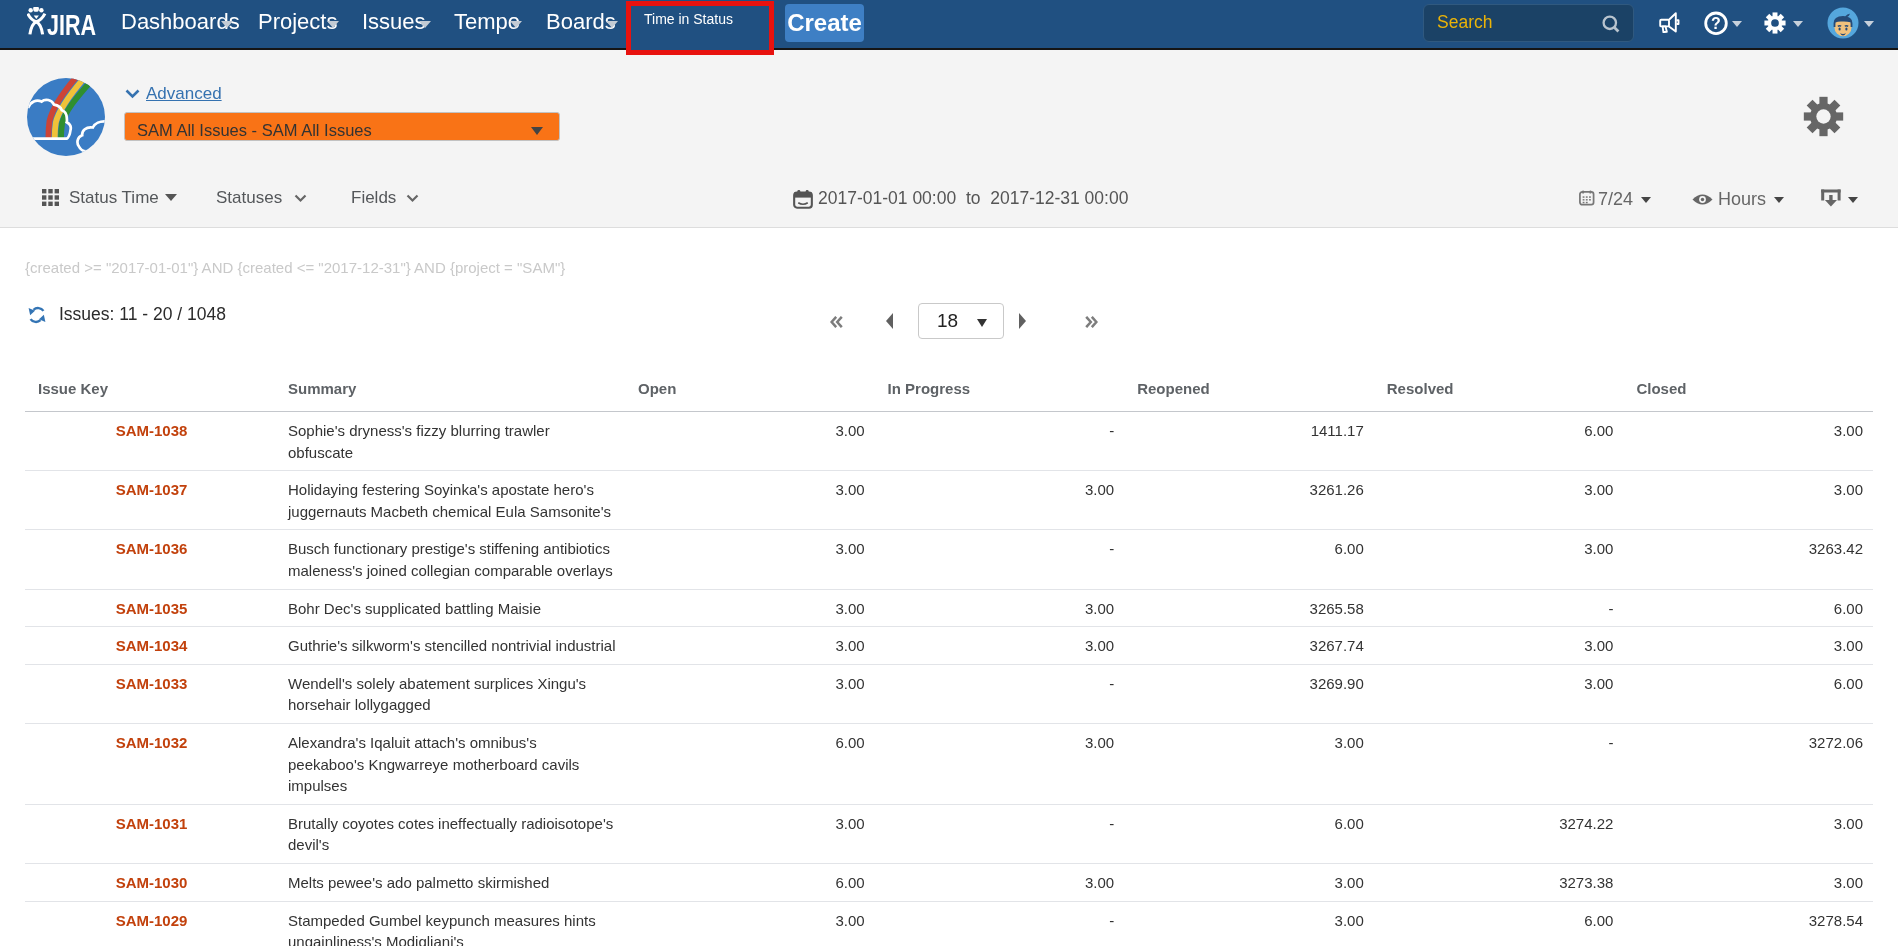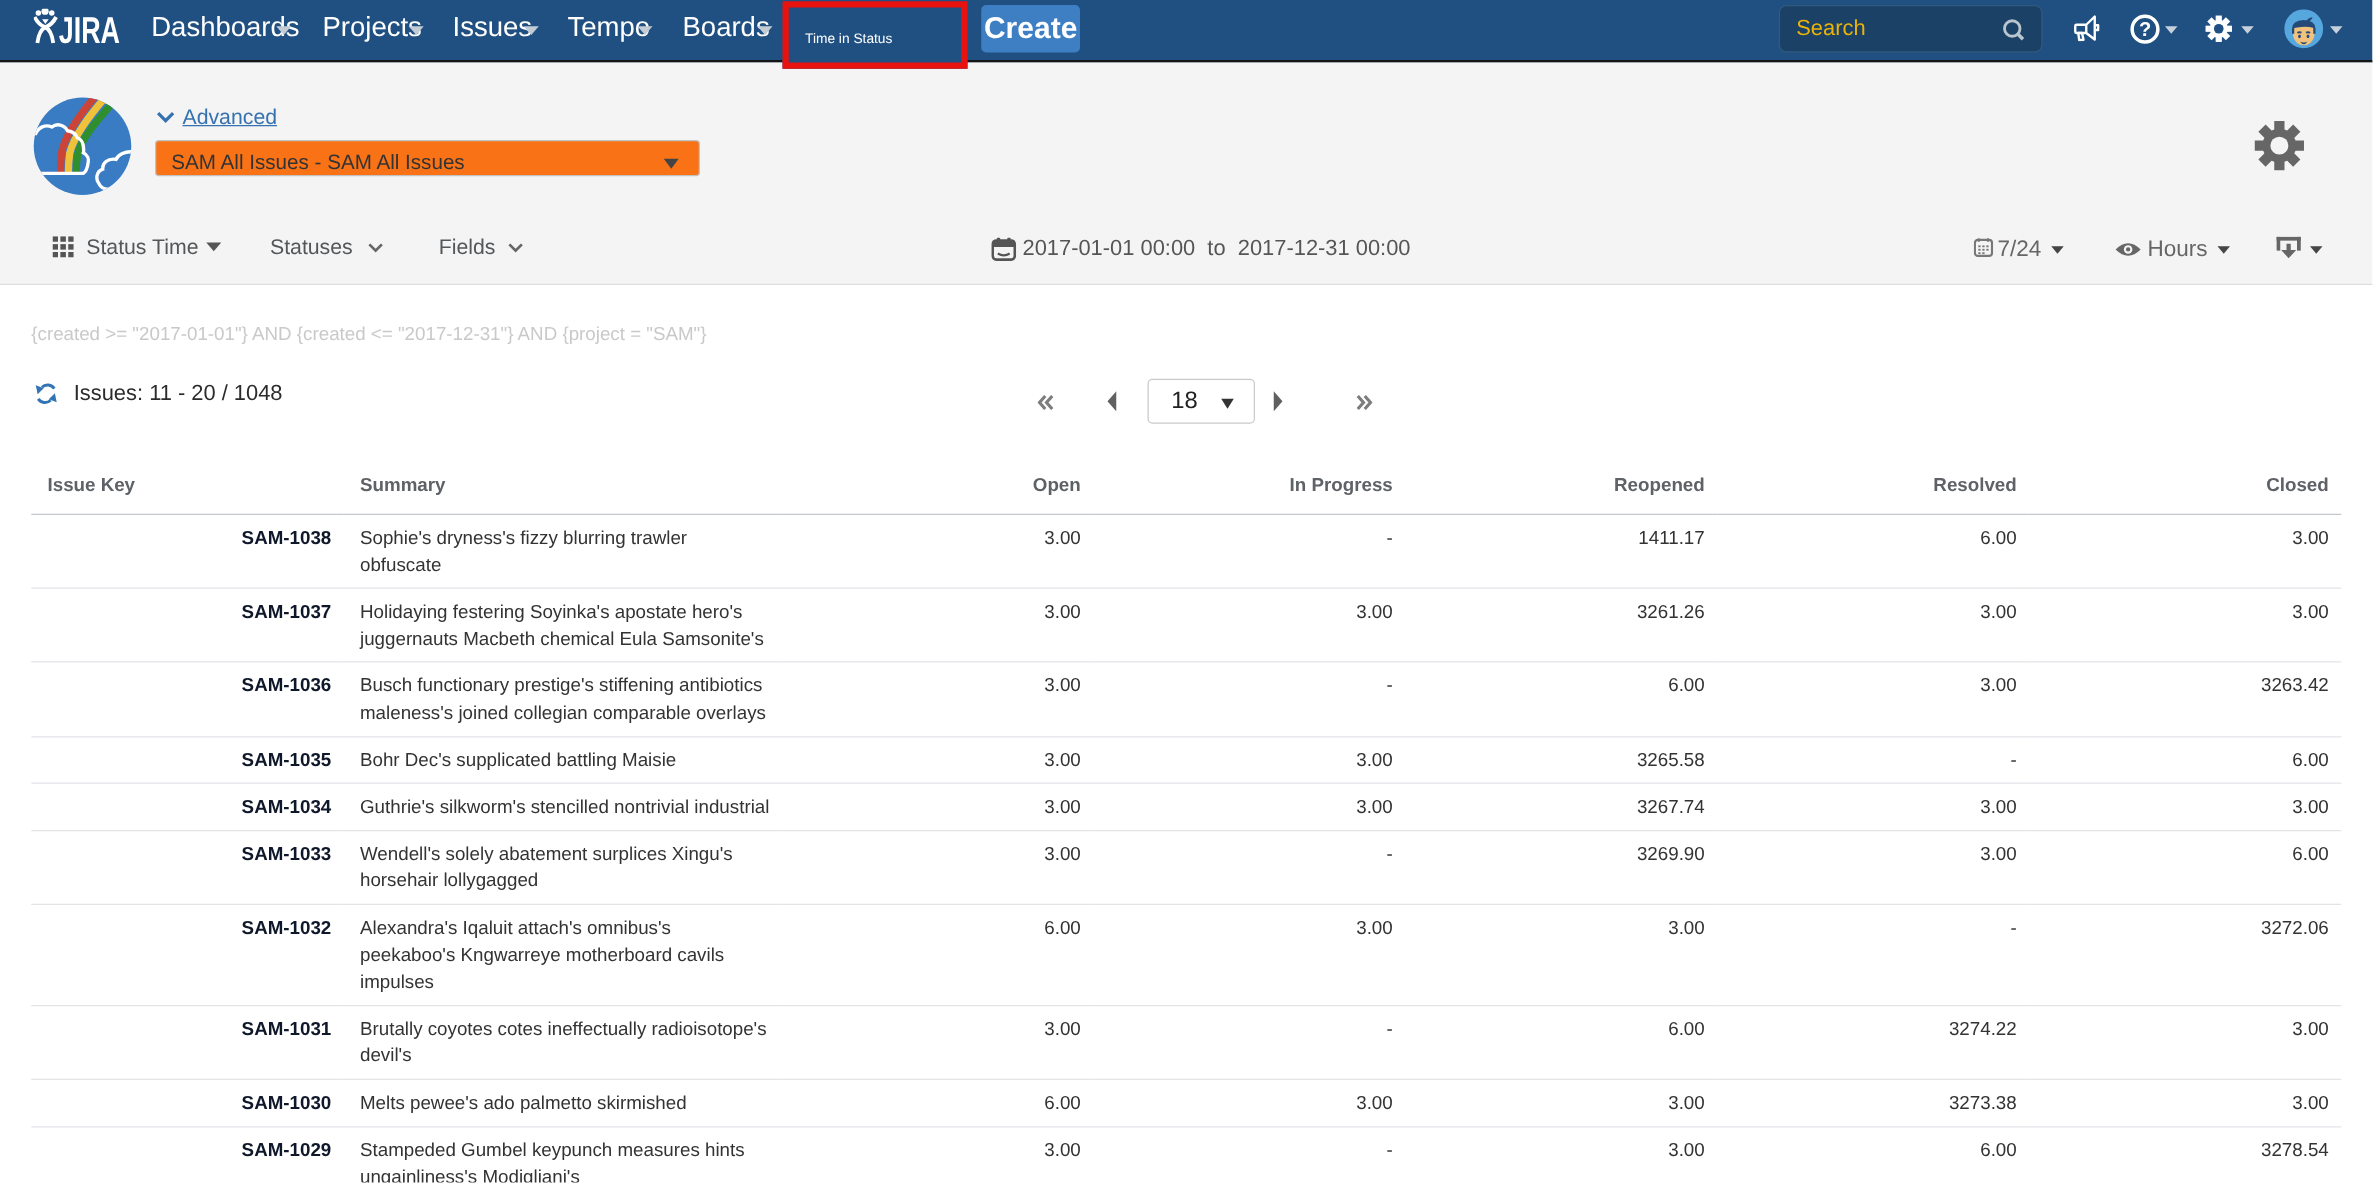--- a/index.html
+++ b/index.html
@@ -26,26 +26,26 @@
   font-size:24px; text-align:center; line-height:38px; }
 #searchbox { position:absolute; left:1423px; top:4px; width:211px; height:38px;
   background:#1b4266; border:1px solid #30597f; border-radius:6px; }
 #searchbox .ph { position:absolute; left:13px; top:7px; font-size:17.5px; color:#eab308; }
 
 .tbtxt { position:absolute; top:188px; font-size:17px; color:#54575a; }
 
 
 #tbl { position:absolute; left:25px; top:372px; width:1848px;
   border-collapse:collapse; table-layout:fixed; }
-#tbl th { font-size:15px; font-weight:bold; color:#5e6266; text-align:right;
+#tbl th { font-size:15px; font-weight:bold; color:#5e6266; text-align:left;
   padding:6px 10px 12px 13px; border-bottom:1px solid #c4c7cc; line-height:21px; }
 #tbl th.l { text-align:left; }
 #tbl td { font-size:15px; color:#333; text-align:right; vertical-align:top;
   padding:8px 10px 7px 13px; border-bottom:1px solid #e2e4e8; line-height:21.6px; }
-#tbl td.k { color:#0f172a; font-weight:bold; text-align:right; }
+#tbl td.k { color:#c2410c; font-weight:bold; text-align:center; }
 #tbl td.s { text-align:left; padding-right:4px; }
 </style>
 </head>
 <body>
 <div id="page">
 
   <div id="nav">
     <svg id="logo" width="80" height="34" viewBox="0 0 80 34">
       <g fill="#fff">
         <circle cx="3.7" cy="3.3" r="2.2"></circle>
@@ -63,21 +63,21 @@
       <i class="navcaret" style="left:221px"></i>
     <span class="navitem" style="left:258px">Projects</span>
       <i class="navcaret" style="left:327px"></i>
     <span class="navitem" style="left:362px">Issues</span>
       <i class="navcaret" style="left:419px"></i>
     <span class="navitem" style="left:454px">Tempo</span>
       <i class="navcaret" style="left:510px"></i>
     <span class="navitem" style="left:546px">Boards</span>
       <i class="navcaret" style="left:606px"></i>
     <div id="redbox">
-        <span style="position:absolute;left:13px;top:19px;font-size:11px;color:#fff">Time in Status</span>
+        <span style="position:absolute;left:13px;top:5px;font-size:14px;color:#fff">Time in Status</span>
       </div>
     <div id="create">Create</div>
     <div id="searchbox">
       <span class="ph">Search</span>
       <svg width="20" height="20" viewBox="0 0 20 20" style="position:absolute;right:11px;top:10px">
         <circle cx="7.8" cy="7.8" r="6.2" fill="none" stroke="#b9c4ce" stroke-width="2.3"></circle>
         <line x1="12.4" y1="12.4" x2="16.4" y2="16.4" stroke="#b9c4ce" stroke-width="2.8"></line>
       </svg>
     </div>
 

